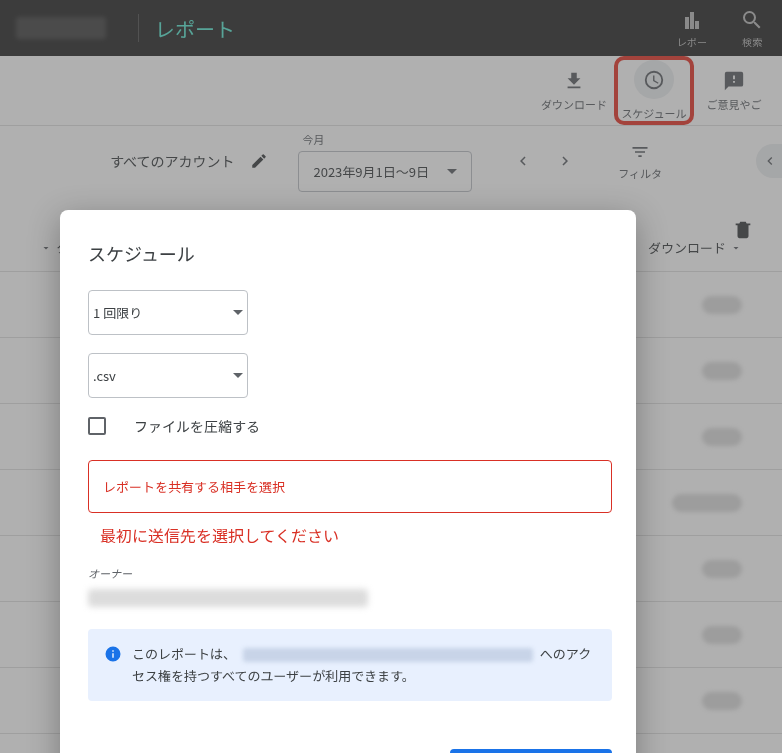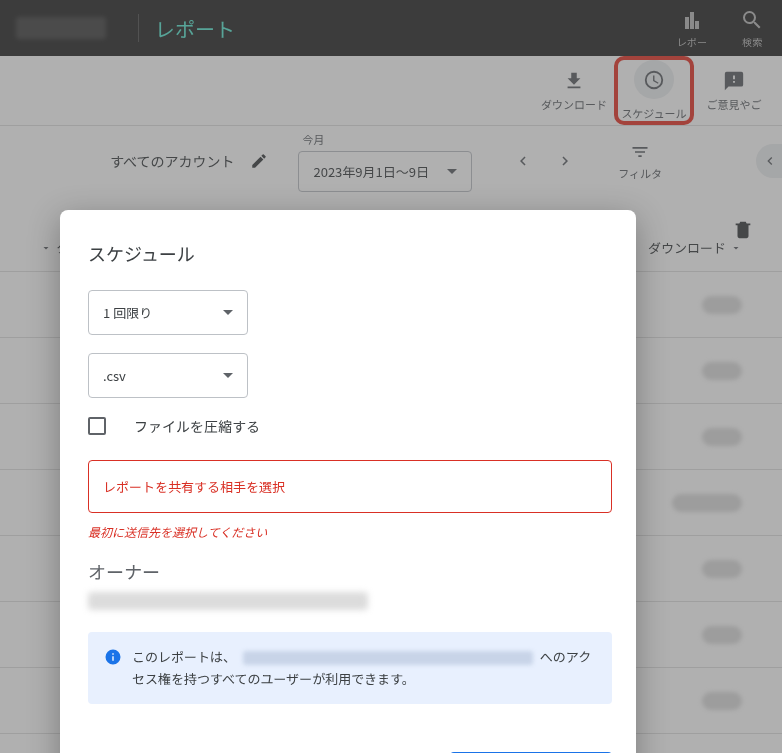--- a/index.html
+++ b/index.html
@@ -43,26 +43,26 @@
 .table-row { height:66px; border-bottom:1px solid #e0e0e0; display:flex; align-items:center; justify-content:flex-end; padding-right: 40px;}
 .blur-pill { width:40px; height:18px; border-radius: 9px; background:#dcdcdc; filter: blur(2px);}
 .blur-pill.wide { width:70px;}
 
 
 .scrim { position:absolute; inset:0; background: rgba(80,80,80,0.45); }
 
 
 .dialog { position:absolute; left: 60px; top: 210px; width: 576px; background:#fff; border-radius: 8px; box-shadow: 0 8px 32px rgba(0,0,0,0.3); padding: 30px 24px 22px 28px; z-index: 20;}
 .dialog-title { font-size: 18px; color:#3c4043; margin-bottom: 24px;}
-.select-box { width: 160px; border:1px solid #bdc1c6; border-radius:4px; padding: 12px 14px; font-size:13px; display:flex; align-items:center; justify-content:space-between; color:#3c4043; margin-bottom: 18px;}
+.select-box { width: 160px; border:1px solid #bdc1c6; border-radius:4px; padding: 12px 4px; font-size:13px; display:flex; align-items:center; justify-content:space-between; color:#3c4043; margin-bottom: 18px;}
 .checkbox-row { display:flex; align-items:center; gap: 28px; font-size: 14px; color:#3c4043; margin-bottom: 24px;}
 .checkbox { width:18px; height:18px; border:2px solid #5f6368; border-radius:2px;}
 .share-input { width: 100%; border:1px solid #d93025; border-radius:4px; padding: 16px 14px; font-size:13px; color:#d93025; margin-bottom: 10px;}
-.error-text { font-size: 12px; color:#d93025; margin-bottom: 18px; font-style: italic;}
-.owner-label { font-size: 18px; color:#5f6368; margin-bottom: 8px;}
+.error-text { font-size: 16px; color:#d93025; margin-left: 12px; margin-bottom: 18px;}
+.owner-label { font-size: 11px; color:#5f6368; margin-bottom: 8px; font-style: italic;}
 .owner-blur { height: 18px; width: 280px; background:#dcdcdc; filter: blur(3px); border-radius:4px; margin-bottom: 22px;}
 .info-box { background:#e8f0fe; border-radius:4px; padding: 14px 16px; display:flex; gap:10px; font-size:13px; color:#3c4043; line-height:1.7; margin-bottom: 48px;}
 .info-box svg { width:18px; height:18px; fill:#1a73e8; flex-shrink:0; margin-top:2px;}
 .info-blur { display:inline-block; width: 290px; height:14px; background:#c8d4e8; filter:blur(2px); border-radius:3px; vertical-align:middle; margin: 0 4px;}
 .dialog-actions { display:flex; justify-content:flex-end; gap: 16px; align-items:center;}
 .btn-text { font-size:14px; color:#1a73e8; padding: 8px 12px; cursor:pointer;}
 .btn-primary { font-size:14px; background:#1a73e8; color:#fff; padding: 10px 18px; border-radius:4px; cursor:pointer;}
 
 .caret-down { width:0; height:0; border-left:5px solid transparent; border-right:5px solid transparent; border-top:5px solid #5f6368;}
 </style>

